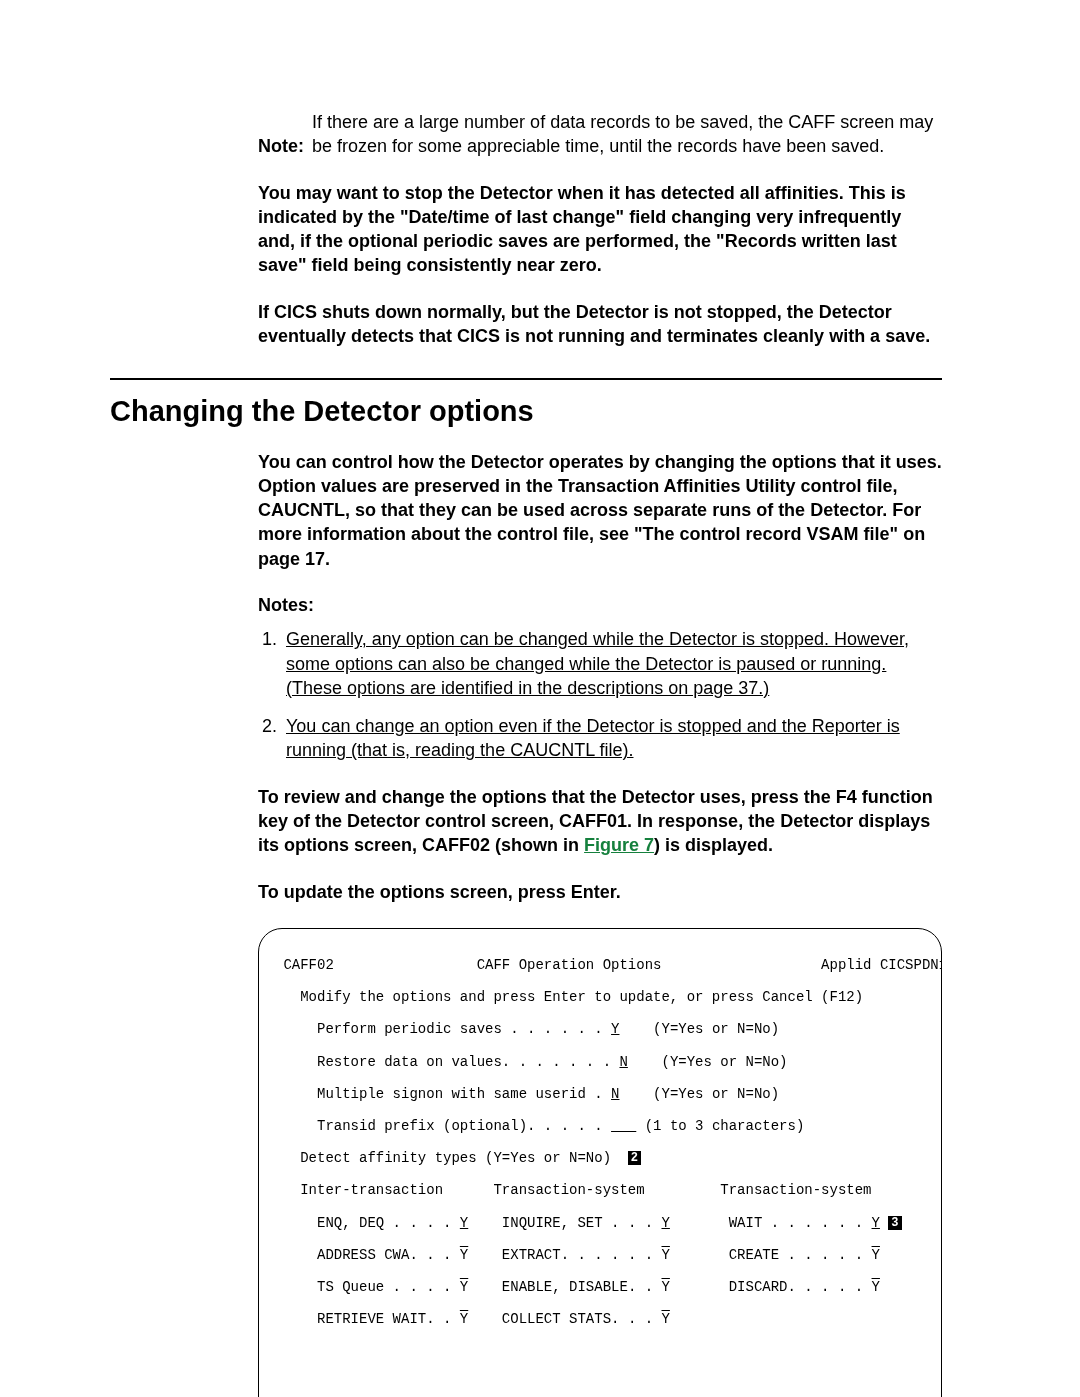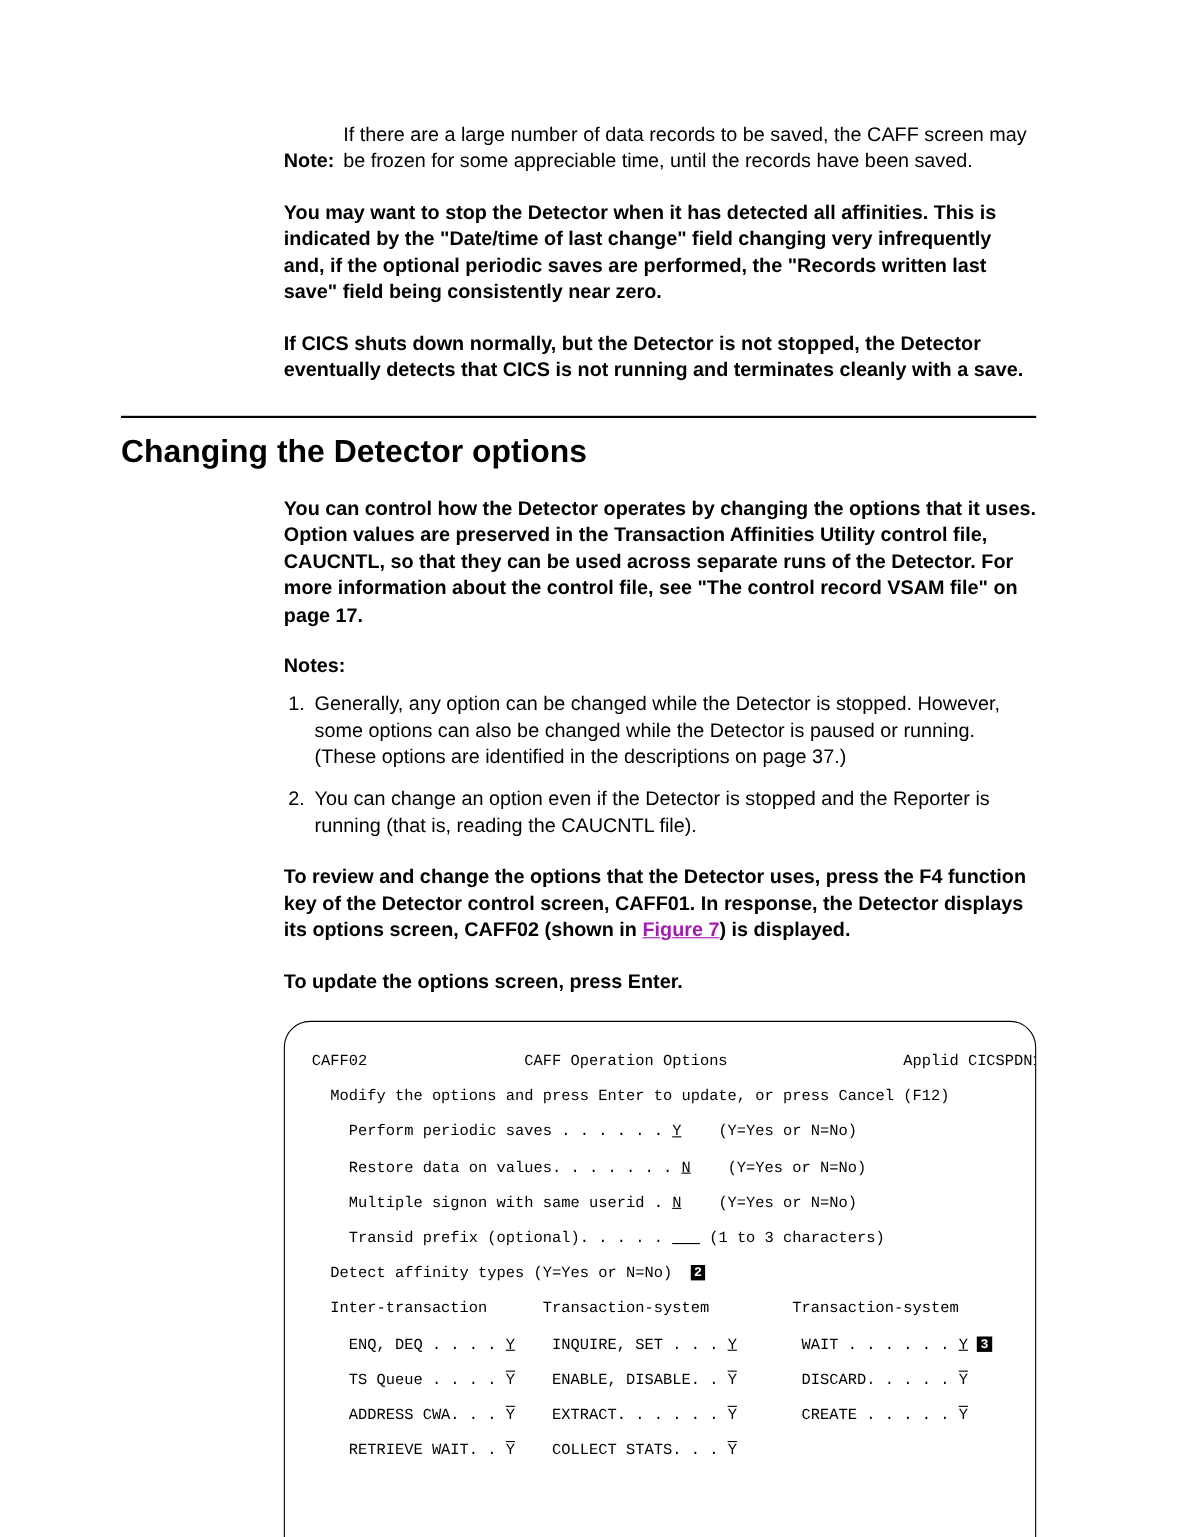--- a/index.html
+++ b/index.html
@@ -54,27 +54,28 @@
     margin: 0 0 18px 0;
   }
   .notes-label {
     font-weight: bold;
     margin-left: 148px;
     margin-bottom: 10px;
   }
   ol.notes-list {
     margin: 0 0 22px 148px;
     padding-left: 24px;
+    text-decoration: underline;
   }
   ol.notes-list li {
     margin-bottom: 14px;
     padding-left: 4px;
   }
   a.fig-link {
-    color: #a21caf;
+    color: #15803d;
     text-decoration: underline;
   }
   .terminal {
     border: 1px solid #000;
     border-radius: 24px;
     margin: 24px 0 8px 148px;
     padding: 12px 16px 12px 16px;
     font-family: "Courier New", Courier, monospace;
     font-size: 14px;
     line-height: 1.15;
@@ -137,22 +138,22 @@
   <div class="terminal">
 <div class="tline"> CAFF02                 CAFF Operation Options                   Applid CICSPDN1</div>
 <div class="tline">   Modify the options and press Enter to update, or press Cancel (F12)</div>
 <div class="tline"><span>     Perform periodic saves . . . . . . </span><span class="u">Y</span><span>    (Y=Yes or N=No)</span></div>
 <div class="tline"><span>     Restore data on values. . . . . . . </span><span class="u">N</span><span>    (Y=Yes or N=No)</span></div>
 <div class="tline"><span>     Multiple signon with same userid . </span><span class="u">N</span><span>    (Y=Yes or N=No)</span></div>
 <div class="tline"><span>     Transid prefix (optional). . . . . </span><span class="u">   </span><span> (1 to 3 characters)</span></div>
 <div class="tline"><span>   Detect affinity types (Y=Yes or N=No)  </span><span class="callout">2</span></div>
 <div class="tline">   Inter-transaction      Transaction-system         Transaction-system</div>
 <div class="tline"><span>     ENQ, DEQ . . . . </span><span class="u">Y</span><span>    INQUIRE, SET . . . </span><span class="u">Y</span><span>       WAIT . . . . . . </span><span class="u">Y</span><span> </span><span class="callout">3</span></div>
+<div class="tline"><span>     ADDRESS CWA. . . </span><span class="ov">Y</span><span>    EXTRACT. . . . . . </span><span class="ov">Y</span><span>       CREATE . . . . . </span><span class="ov">Y</span></div>
 <div class="tline"><span>     TS Queue . . . . </span><span class="ov">Y</span><span>    ENABLE, DISABLE. . </span><span class="ov">Y</span><span>       DISCARD. . . . . </span><span class="ov">Y</span></div>
-<div class="tline"><span>     ADDRESS CWA. . . </span><span class="ov">Y</span><span>    EXTRACT. . . . . . </span><span class="ov">Y</span><span>       CREATE . . . . . </span><span class="ov">Y</span></div>
 <div class="tline"><span>     RETRIEVE WAIT. . </span><span class="ov">Y</span><span>    COLLECT STATS. . . </span><span class="ov">Y</span></div>
 
 
 
 
 
 
   </div>
 
 </div>

